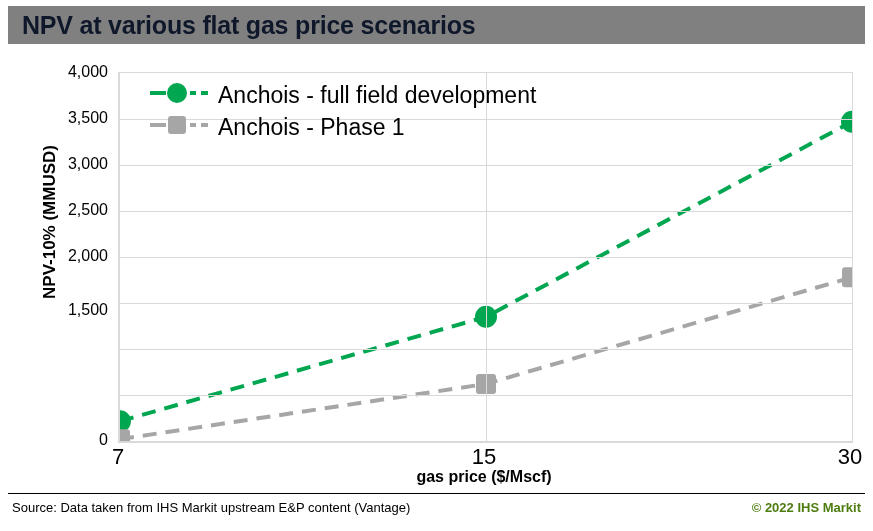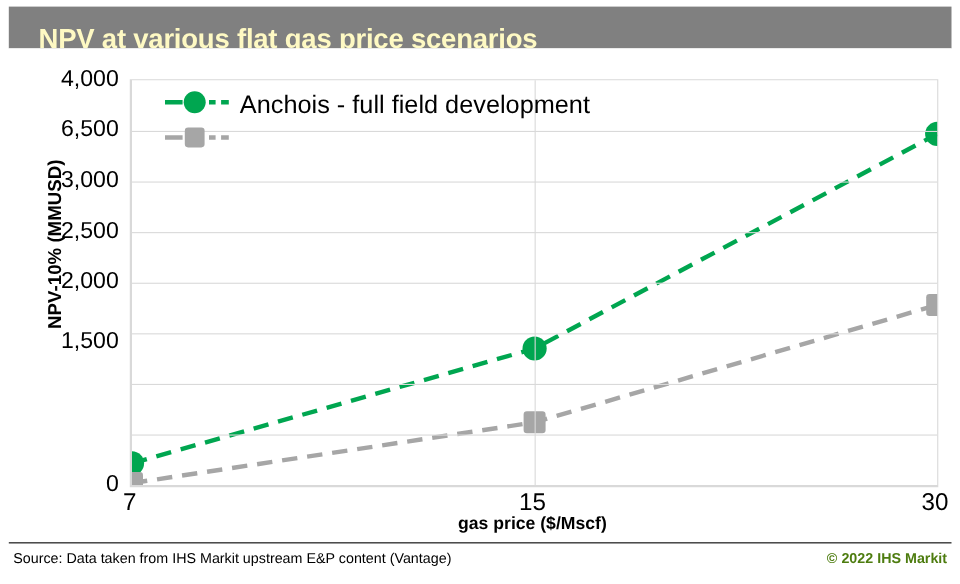--- a/index.html
+++ b/index.html
@@ -24,27 +24,26 @@
     left: 8px;
     top: 6px;
     width: 857px;
     height: 38px;
     background: #808080;
     box-sizing: border-box;
   }
   #title-text {
     position: absolute;
     left: 14px;
-    top: 16px;
+    top: 5px;
     font-size: 25px;
     font-weight: bold;
-    color: #fef9c3;
+    color: #0f172a;
     letter-spacing: -0.2px;
     white-space: nowrap;
-    margin-left: 13px;
   }
   
   #plot-panel {
     position: absolute;
     left: 8px;
     top: 44px;
     width: 857px;
     height: 443px;
     background: #ffffff;
     box-sizing: border-box;
@@ -75,21 +74,21 @@
     width: 1px;
     height: 100%;
     background: #d9d9d9;
   }
   
   .ytick {
     position: absolute;
     right: 0;
     width: 96px;
     text-align: right;
-    font-size: 21px;
+    font-size: 16px;
     color: #000000;
     transform: translateY(-50%);
     white-space: nowrap;
   }
   #ytick-holder {
     position: absolute;
     left: 0;
     top: 28px;
     width: 100px;
     height: 368px;
@@ -199,21 +198,21 @@
   <div id="plot-panel">
 
     <div id="y-axis-title">NPV-10%  (MMUSD)</div>
 
     <div id="ytick-holder">
         <div class="ytick" style="top: 368px;">0</div>
         <div class="ytick" style="top: 238px;">1,500</div>
         <div class="ytick" style="top: 184px;">2,000</div>
         <div class="ytick" style="top: 138px; text-align: right;">2,500</div>
         <div class="ytick" style="top: 92px;">3,000</div>
-        <div class="ytick" style="top: 46px;">6,500</div>
+        <div class="ytick" style="top: 46px;">3,500</div>
         <div class="ytick" style="top: 0px;">4,000</div>
       </div>
 
     <div id="plot-area">
       <div id="grid-layer">
           <div class="gridline" style="top: 322px;"></div>
           <div class="gridline" style="top: 276px;"></div>
           <div class="gridline" style="top: 230px;"></div>
           <div class="gridline" style="top: 184px;"></div>
           <div class="gridline" style="top: 138px;"></div>
@@ -254,20 +253,21 @@
         </div>
         <div class="legend-row">
           <div class="legend-swatch">
             <svg width="62" height="22" viewBox="0 0 62 22">
               <line x1="2" y1="11" x2="18" y2="11" stroke="#a6a6a6" stroke-width="4"></line>
               <rect x="20" y="2" width="18" height="18" rx="3" fill="#a6a6a6"></rect>
               <line x1="42" y1="11" x2="48" y2="11" stroke="#a6a6a6" stroke-width="4"></line>
               <line x1="53" y1="11" x2="60" y2="11" stroke="#a6a6a6" stroke-width="4"></line>
             </svg>
           </div>
+          <span class="legend-label">Anchois - Phase 1</span>
         </div>
       </div>
   </div>
 
   <div id="footer-rule"></div>
   <div id="source-note">Source: Data taken from IHS Markit upstream E&amp;P content (Vantage)</div>
   <div id="copyright-note">© 2022 IHS Markit</div>
 
 </div>
 

